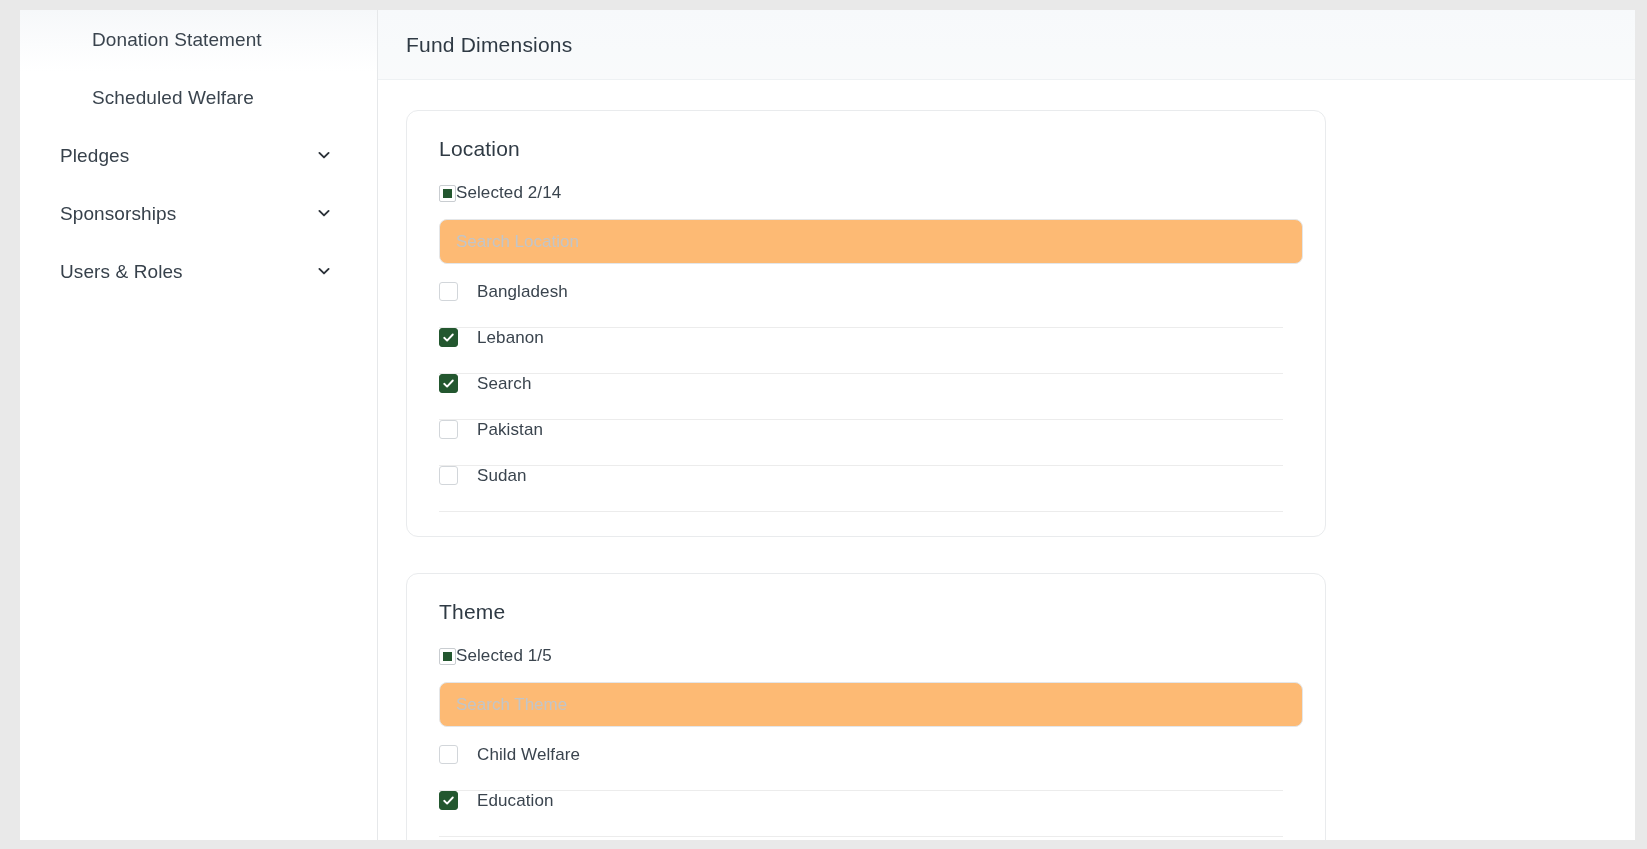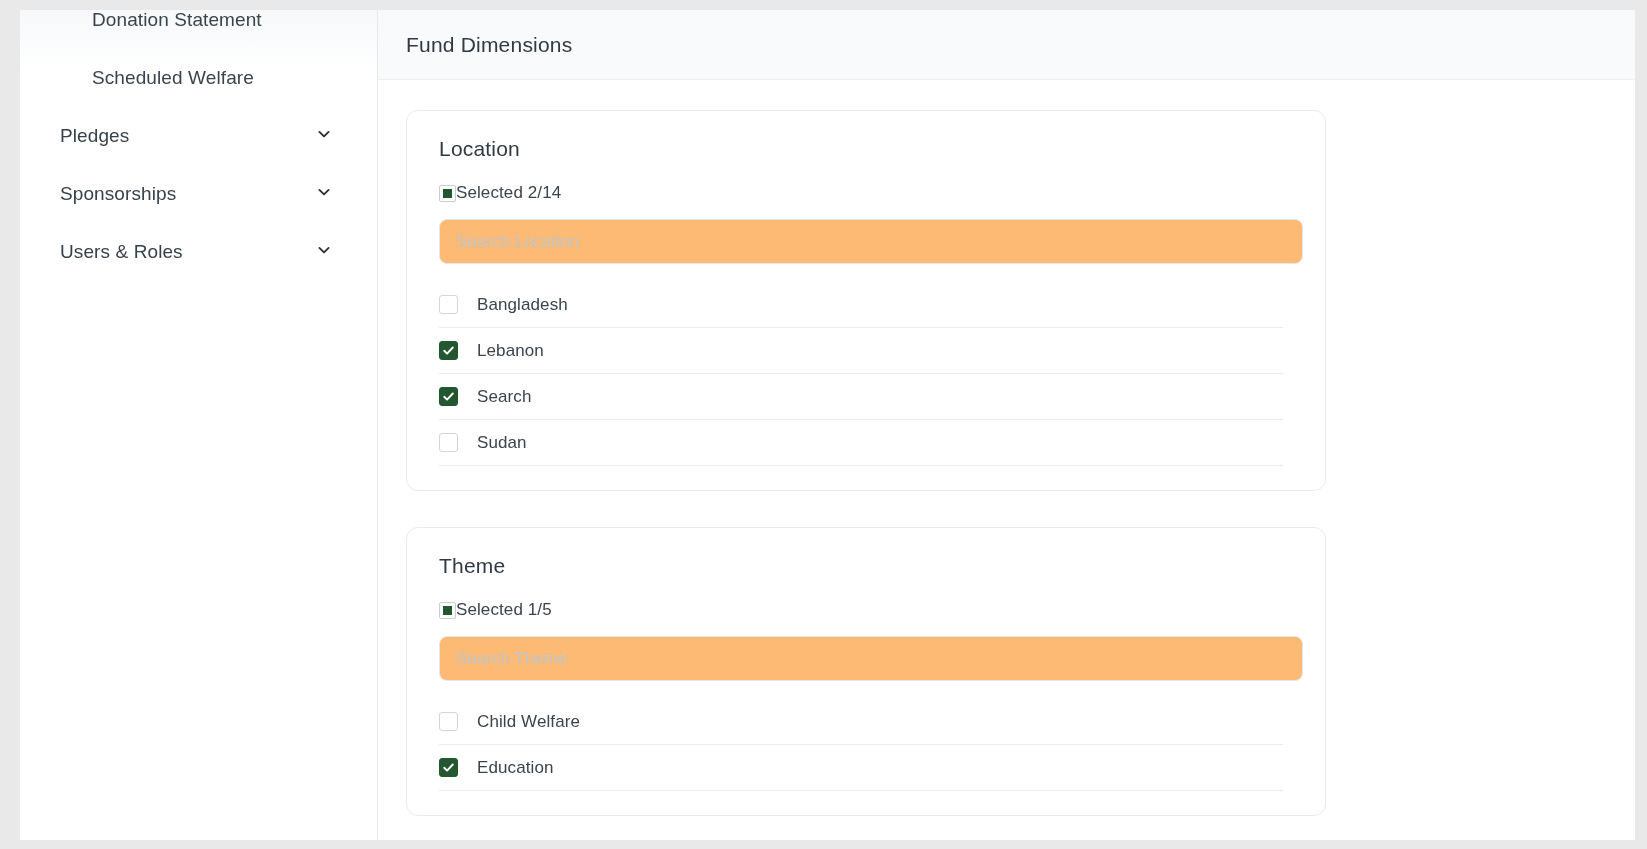--- a/index.html
+++ b/index.html
@@ -48,21 +48,21 @@
     left: 0; top: 0; right: 0;
     height: 62px;
     background: linear-gradient(180deg, #f6f8fa 0%, #fbfcfd 55%, #ffffff 100%);
     pointer-events: none;
   }
 
   .nav-list { position: relative; z-index: 2; }
 
   .nav-item {
     display: flex;
-    align-items: flex-start;
+    align-items: center;
     justify-content: space-between;
     height: 58px;
     padding: 0 45px 0 40px;
     color: #37414b;
     font-size: 19px;
     letter-spacing: .1px;
     cursor: pointer;
     white-space: nowrap;
   }
   .nav-item.child {
@@ -185,21 +185,20 @@
   }
   .opt-scroll::-webkit-scrollbar { width: 7px; }
   .opt-scroll::-webkit-scrollbar-track { background: transparent; }
   .opt-scroll::-webkit-scrollbar-thumb {
     background: #c8c8c8;
     border-radius: 4px;
   }
 
   .opt-row {
     display: flex;
-    align-items: center;
     gap: 19px;
     height: 46px;
     border-bottom: 1px solid #ececec;
     cursor: pointer;
   }
   .opt-row .opt-label {
     font-size: 17px;
     color: #3a444e;
     letter-spacing: .1px;
   }
@@ -329,20 +328,24 @@
                 <div class="opt-row">
                   <span class="cbox on">
                     <svg width="13" height="13" viewBox="0 0 13 13" aria-hidden="true" style="display: block;">
                       <path d="M2.2 6.8 L5.1 9.6 L10.8 3.5" fill="none" stroke="#ffffff" stroke-width="1.9" stroke-linecap="round" stroke-linejoin="round"></path>
                     </svg>
                   </span>
                   <span class="opt-label">Search</span>
                 </div>
                 <div class="opt-row">
                   <span class="cbox"></span>
+                  <span class="opt-label">Pakistan</span>
+                </div>
+                <div class="opt-row">
+                  <span class="cbox"></span>
                   <span class="opt-label">Sudan</span>
                 </div>
               </div>
             </div>
             <div class="dim-card">
               <div class="dim-title">Theme</div>
               <div class="selected-row">
                 <span class="box-indeterminate">
                   <i></i>
                 </span>

